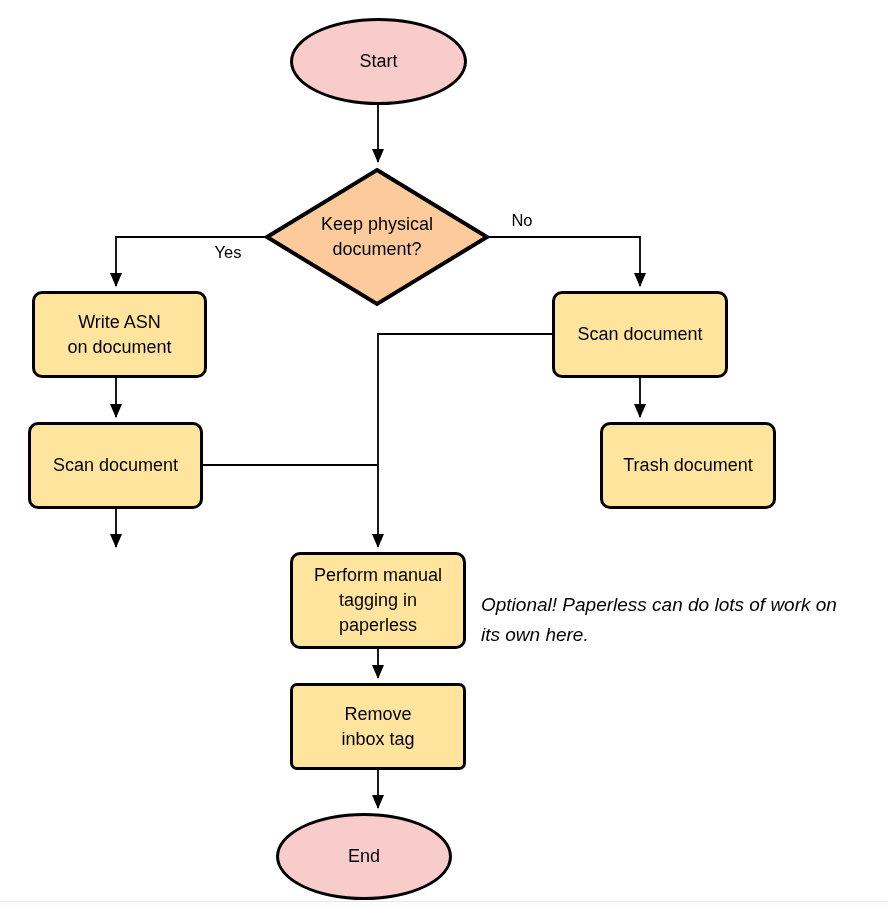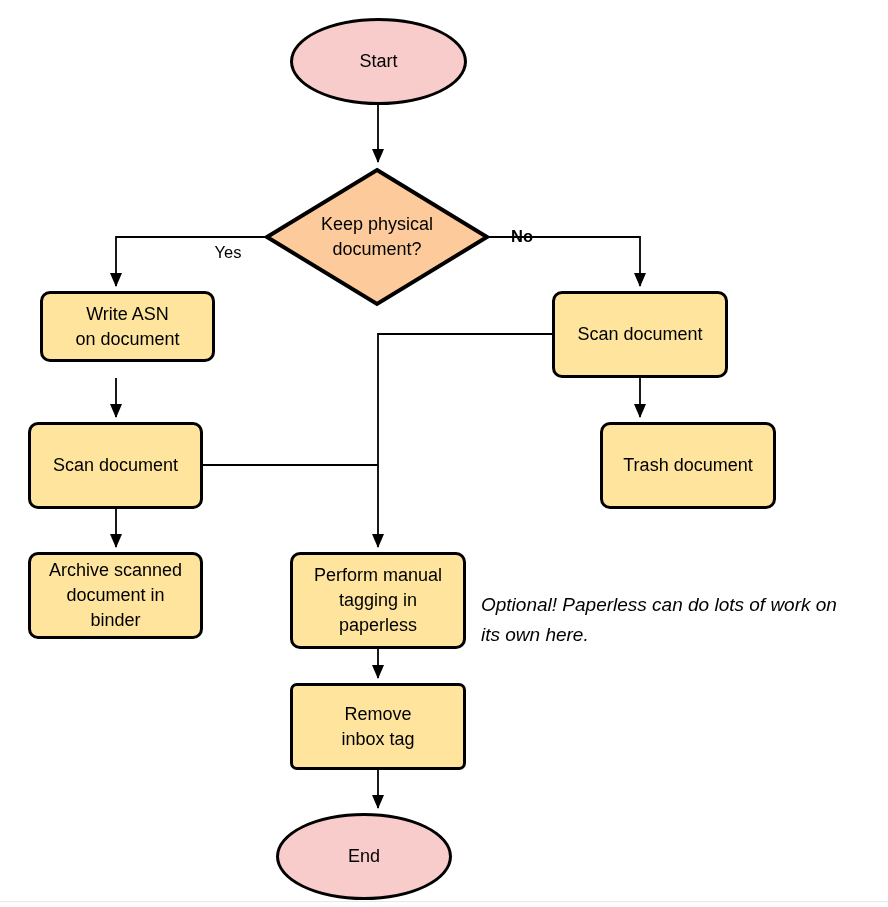--- a/index.html
+++ b/index.html
@@ -80,31 +80,31 @@
     position: absolute;
     left: 0; right: 0;
     top: 902px;
     height: 5px;
     background: #fdfdfd;
   }
 
   
   #node-start        { left: 290px; top:  18px; width: 177px; height: 87px; }
   #diamond-label     { left: 287px; top: 197px; width: 180px; height: 80px; }
-  #node-write-asn    { left:  40px; top: 291px; width: 175px; height: 71px; }
+  #node-write-asn    { left:  32px; top: 291px; width: 175px; height: 87px; }
   #node-scan-left    { left:  28px; top: 422px; width: 175px; height: 87px; }
   #node-archive      { left:  28px; top: 552px; width: 175px; height: 87px; }
   #node-scan-right   { left: 552px; top: 291px; width: 176px; height: 87px; }
   #node-trash        { left: 552px; top: 422px; width: 176px; height: 87px; margin-left: 48px; }
   #node-tagging      { left: 290px; top: 552px; width: 176px; height: 97px; }
   #node-remove-inbox { left: 290px; top: 683px; width: 176px; height: 87px; border-radius: 7px; }
   #node-end          { left: 276px; top: 813px; width: 176px; height: 87px; }
 
   #label-yes { left: 206px; top: 211px; width: 44px; margin-top: 32px; }
-  #label-no  { left: 500px; top: 227px; width: 44px; font-weight: bold; }
+  #label-no  { left: 500px; top: 211px; width: 44px; }
 
   #note-optional { left: 481px; top: 590px; width: 412px; }
 </style>
 </head>
 <body>
 
 <div class="canvas">
 
   <svg class="edges-layer" width="888" height="907" viewBox="0 0 888 907" fill="none">
     <defs>
@@ -139,23 +139,20 @@
   <div id="node-start" class="node terminator">Start</div>
 
   <div id="diamond-label" class="diamond-text">Keep physical
 document?</div>
 
   <div id="node-write-asn" class="node process">Write ASN
 on document</div>
 
   <div id="node-scan-left" class="node process">Scan document</div>
 
-  <div id="node-archive" class="node process">Archive scanned
-document in
-binder</div>
 
   <div id="node-scan-right" class="node process">Scan document</div>
 
   <div id="node-trash" class="node process">Trash document</div>
 
   <div id="node-tagging" class="node process">Perform manual
 tagging in
 paperless</div>
 
   <div id="node-remove-inbox" class="node process">Remove

